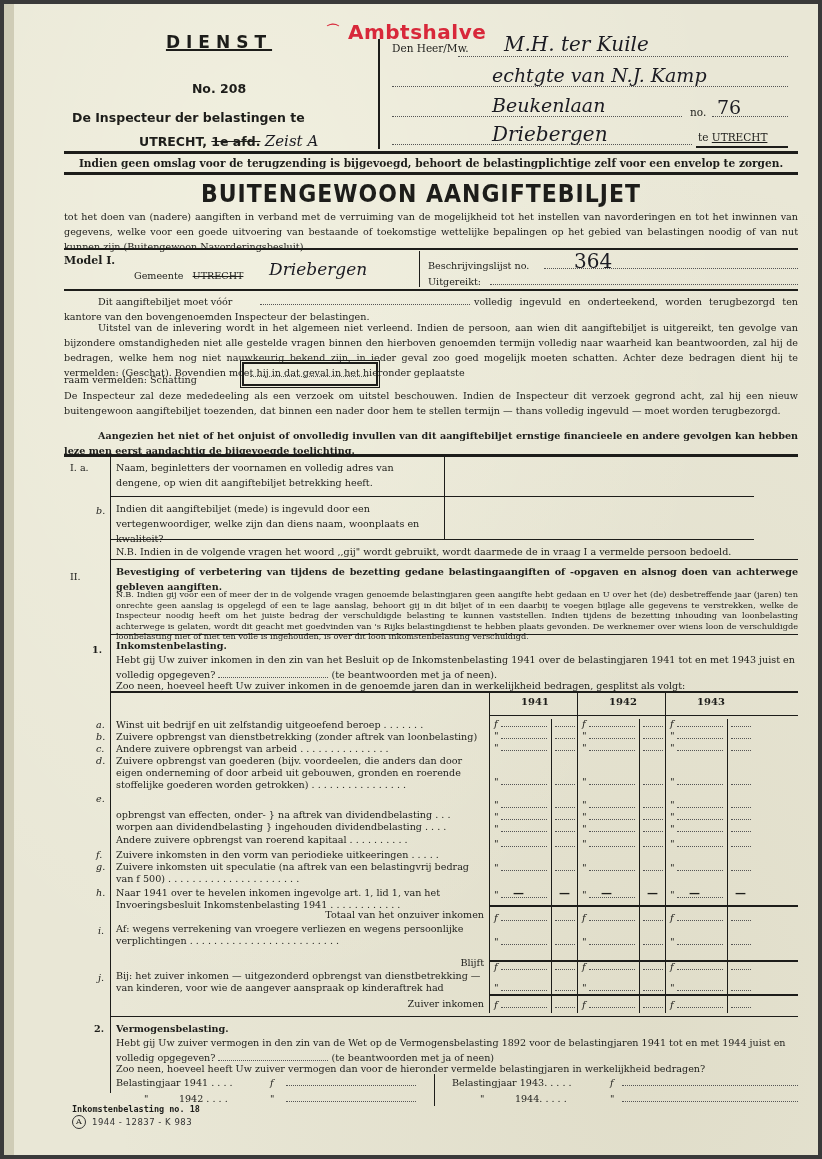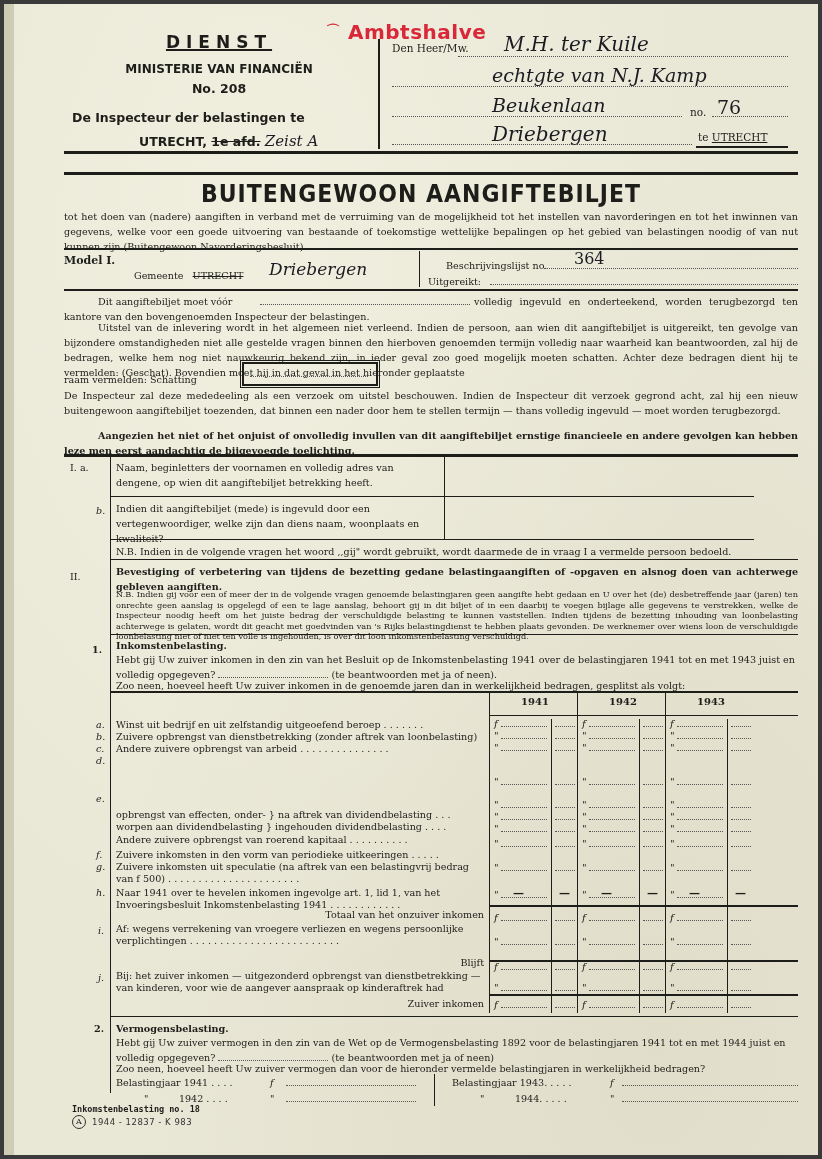--- a/index.html
+++ b/index.html
@@ -36,21 +36,20 @@
   .rowlbl { font-size: 9.6px; line-height: 12.2px; }
   .letter { font-style: italic; font-size: 9.6px; }
   .fsign { font-style: italic; font-size: 10px; }
 </style>
 </head>
 <body>
 
 <div class="page">
 
   <div class="abs hdr-left dienst sans">DIENST</div>
-  <div class="abs hdr-left min sans">MINISTERIE VAN FINANCIËN</div>
   <div class="abs hdr-left no sans">No. 208</div>
   <div class="abs insp sans">De Inspecteur der belastingen te</div>
   <div class="abs utr sans">
     <span>UTRECHT,</span>
     <span class="strike">1e afd.</span>
     <span class="hand" style="font-weight:normal;font-size:15px;">Zeist A</span>
   </div>
 
   <div class="vrule"></div>
 
@@ -74,37 +73,38 @@
 
   <div class="abs hand" style="left:478px;top:118px;font-size:20px;">Driebergen</div>
   <div class="dotline" style="left:378px;top:140px;width:300px;"></div>
   <div class="abs" style="left:684px;top:127px;font-size:10.5px;">
     <span>te</span>
     <span style="text-decoration:underline;">UTRECHT</span>
   </div>
   <div class="rule" style="left:682px;top:142px;width:92px;height:1.5px;"></div>
 
   <div class="rule" style="left:50px;top:147px;width:734px;height:3px;"></div>
+  <div class="abs bold" style="left:50px;top:153px;width:734px;font-size:10.6px;text-align:center;white-space:nowrap;">Indien geen omslag voor de terugzending is bijgevoegd, behoort de belastingplichtige zelf voor een envelop te zorgen.</div>
   <div class="rule" style="left:50px;top:168px;width:734px;height:3px;"></div>
 
   <div class="abs title sans">BUITENGEWOON AANGIFTEBILJET</div>
 
   <div class="abs small justify" style="left:50px;top:205px;width:734px;">tot het doen van (nadere) aangiften in verband met de verruiming van de mogelijkheid tot het instellen van navorderingen en tot het inwinnen van gegevens, welke voor een goede uitvoering van bestaande of toekomstige wettelijke bepalingen op het gebied van belastingen noodig of van nut kunnen zijn (Buitengewoon Navorderingsbesluit).</div>
 
   <div class="rule" style="left:50px;top:244px;width:734px;height:2px;"></div>
   <div class="abs bold" style="left:50px;top:250px;font-size:11px;">Model I.</div>
   <div class="abs small" style="left:120px;top:264px;">
     <span>Gemeente</span>
     <span class="strike" style="margin-left:6px;">UTRECHT</span>
   </div>
   <div class="abs hand" style="left:255px;top:255px;font-size:17px;">Driebergen</div>
   <div class="rule" style="left:405px;top:247px;width:1px;height:36px;"></div>
-  <div class="abs small" style="left:432px;top:254px;">Beschrijvingslijst no.</div>
+  <div class="abs small" style="left:414px;top:254px;">Beschrijvingslijst no.</div>
   <div class="dotline" style="left:530px;top:264px;width:254px;"></div>
-  <div class="abs hand" style="left:560px;top:245px;font-size:16px;font-style:normal;">364</div>
+  <div class="abs hand" style="left:560px;top:245px;font-size:20px;font-style:normal;">364</div>
   <div class="abs small" style="left:414px;top:270px;">Uitgereikt:</div>
   <div class="dotline" style="left:476px;top:280px;width:308px;"></div>
   <div class="rule" style="left:50px;top:285px;width:734px;height:2px;"></div>
 
   <div class="abs small" style="left:84px;top:290px;">Dit aangiftebiljet moet vóór</div>
   <div class="dotline" style="left:246px;top:300px;width:210px;"></div>
   <div class="abs small justify" style="left:50px;top:290px;width:734px;text-indent:410px;">volledig ingevuld en onderteekend, worden terugbezorgd ten kantore van den bovengenoemden Inspecteur der belastingen.</div>
   <div class="abs small justify" style="left:50px;top:316px;width:734px;text-indent:34px;">Uitstel van de inlevering wordt in het algemeen niet verleend. Indien de persoon, aan wien dit aangiftebiljet is uitgereikt, ten gevolge van bijzondere omstandigheden niet alle gestelde vragen binnen den hierboven genoemden termijn volledig naar waarheid kan beantwoorden, zal hij de bedragen, welke hem nog niet nauwkeurig bekend zijn, in ieder geval zoo goed mogelijk moeten schatten. Achter deze bedragen dient hij te vermelden: (Geschat). Bovendien moet hij in dat geval in het hieronder geplaatste</div>
   <div class="abs small" style="left:50px;top:368px;">raam vermelden: Schatting</div>
   <div class="abs" style="left:228px;top:358px;width:136px;height:24px;border:2.5px solid #1d1d1a;outline:1px solid #1d1d1a;outline-offset:1px;">
@@ -177,20 +177,21 @@
     <div class="rule" style="left:563px;top:689px;width:1px;height:320px;"></div>
     <div class="rule" style="left:625px;top:715px;width:1px;height:294px;"></div>
     <div class="abs colhdr" style="left:565px;top:692px;width:88px;">1942</div>
     <div class="rule" style="left:651px;top:689px;width:1px;height:320px;"></div>
     <div class="rule" style="left:713px;top:715px;width:1px;height:294px;"></div>
     <div class="abs colhdr" style="left:653px;top:692px;width:88px;">1943</div>
     <div class="rule" style="left:475px;top:711px;width:309px;height:1px;"></div>
     <div class="abs rowlbl" style="left:102px;top:715px;width:368px;">Winst uit bedrijf en uit zelfstandig uitgeoefend beroep . . . . . . .</div>
     <div class="abs rowlbl" style="left:102px;top:739px;width:368px;">Andere zuivere opbrengst van arbeid . . . . . . . . . . . . . . .</div>
     <div class="abs rowlbl" style="left:102px;top:727px;width:368px;">Zuivere opbrengst van dienstbetrekking (zonder aftrek van loonbelasting)</div>
+    <div class="abs rowlbl" style="left:102px;top:751px;width:368px;">Zuivere opbrengst van goederen (bijv. voordeelen, die anders dan door eigen onderneming of door arbeid uit gebouwen, gronden en roerende stoffelijke goederen worden getrokken) . . . . . . . . . . . . . . . .</div>
     <div class="abs rowlbl" style="left:102px;top:805px;width:368px;">opbrengst van effecten, onder- } na aftrek van dividendbelasting . . .</div>
     <div class="abs rowlbl" style="left:102px;top:817px;width:368px;">worpen aan dividendbelasting } ingehouden dividendbelasting . . . .</div>
     <div class="abs rowlbl" style="left:102px;top:830px;width:368px;">Andere zuivere opbrengst van roerend kapitaal . . . . . . . . . .</div>
     <div class="abs rowlbl" style="left:102px;top:845px;width:368px;">Zuivere inkomsten in den vorm van periodieke uitkeeringen . . . . .</div>
     <div class="abs rowlbl" style="left:102px;top:857px;width:368px;">Zuivere inkomsten uit speculatie (na aftrek van een belastingvrij bedrag van f 500) . . . . . . . . . . . . . . . . . . . . . .</div>
     <div class="abs rowlbl" style="left:102px;top:883px;width:368px;">Naar 1941 over te hevelen inkomen ingevolge art. 1, lid 1, van het Invoeringsbesluit Inkomstenbelasting 1941 . . . . . . . . . . . .</div>
     <div class="abs letter" style="left:82px;top:715px;">a.</div>
     <div class="abs letter" style="left:82px;top:727px;">b.</div>
     <div class="abs letter" style="left:82px;top:739px;">c.</div>
     <div class="abs letter" style="left:82px;top:751px;">d.</div>

